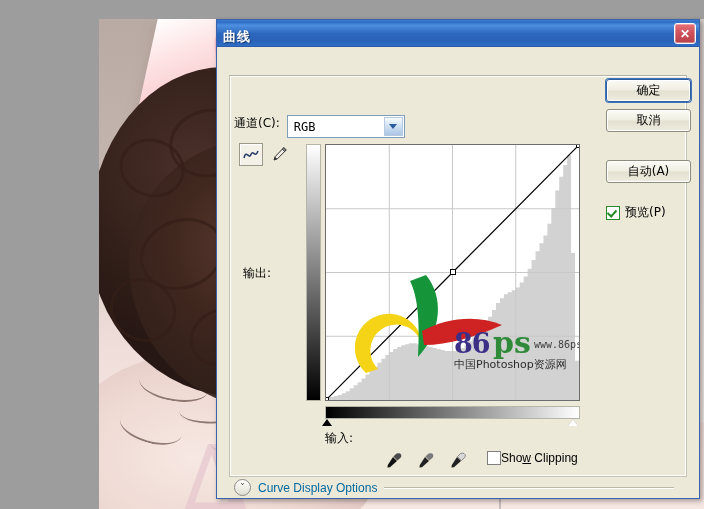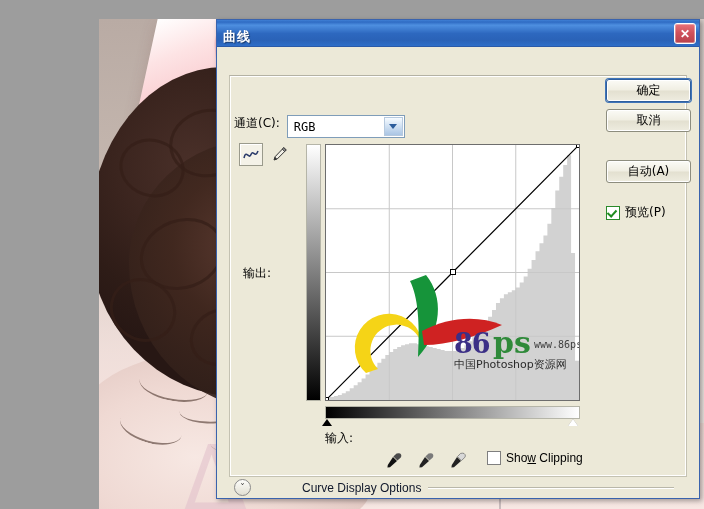--- a/index.html
+++ b/index.html
@@ -299,21 +299,21 @@
     position:absolute; left:108px; top:383px;
   }
   #eyedroppers{
     position:absolute; left:168px; top:404px;
     display:flex; align-items:center; gap:14px;
   }
   .dropper{cursor:pointer;}
 
   #show-clipping{
     position:absolute; left:270px; top:404px;
-    display:flex; align-items:center; gap:5px;
+    display:flex; align-items:center; 
     cursor:pointer;
   }
   .cb{
     width:12px;height:12px;
     border:1px solid #7f7f7f;
     background:#fff;
     display:inline-block;
   }
   .cb.checked{
     background:#fff;
@@ -338,21 +338,21 @@
   }
   .disclosure{
     width:15px;height:15px;border-radius:50%;
     border:1px solid #8b8b8b;
     background: linear-gradient(180deg,#fdfdfa 0%, #e2e0d3 100%);
     display:flex;align-items:center;justify-content:center;
     font-size:9px; color:#333;
     font-family:"DejaVu Sans", sans-serif;
     line-height:1;
   }
-  .cdo-label{font-size:12px;color:#0f172a;font-family:"Liberation Sans",sans-serif;margin-left:44px;}
+  .cdo-label{font-size:12px;color:#0369a1;font-family:"Liberation Sans",sans-serif;}
   .cdo-rule{flex:1;height:1px;background:#b9b7a9;border-bottom:1px solid #fff;}
 
   
   .group-frame{
     position:absolute; left:12px; top:28px;
     width:456px; height:400px;
     border:1px solid #c4c2b2;
     border-top-color:#b4b2a4;
     box-shadow: 1px 1px 0 #fff inset, -1px -1px 0 #fff inset;
     pointer-events:none;

